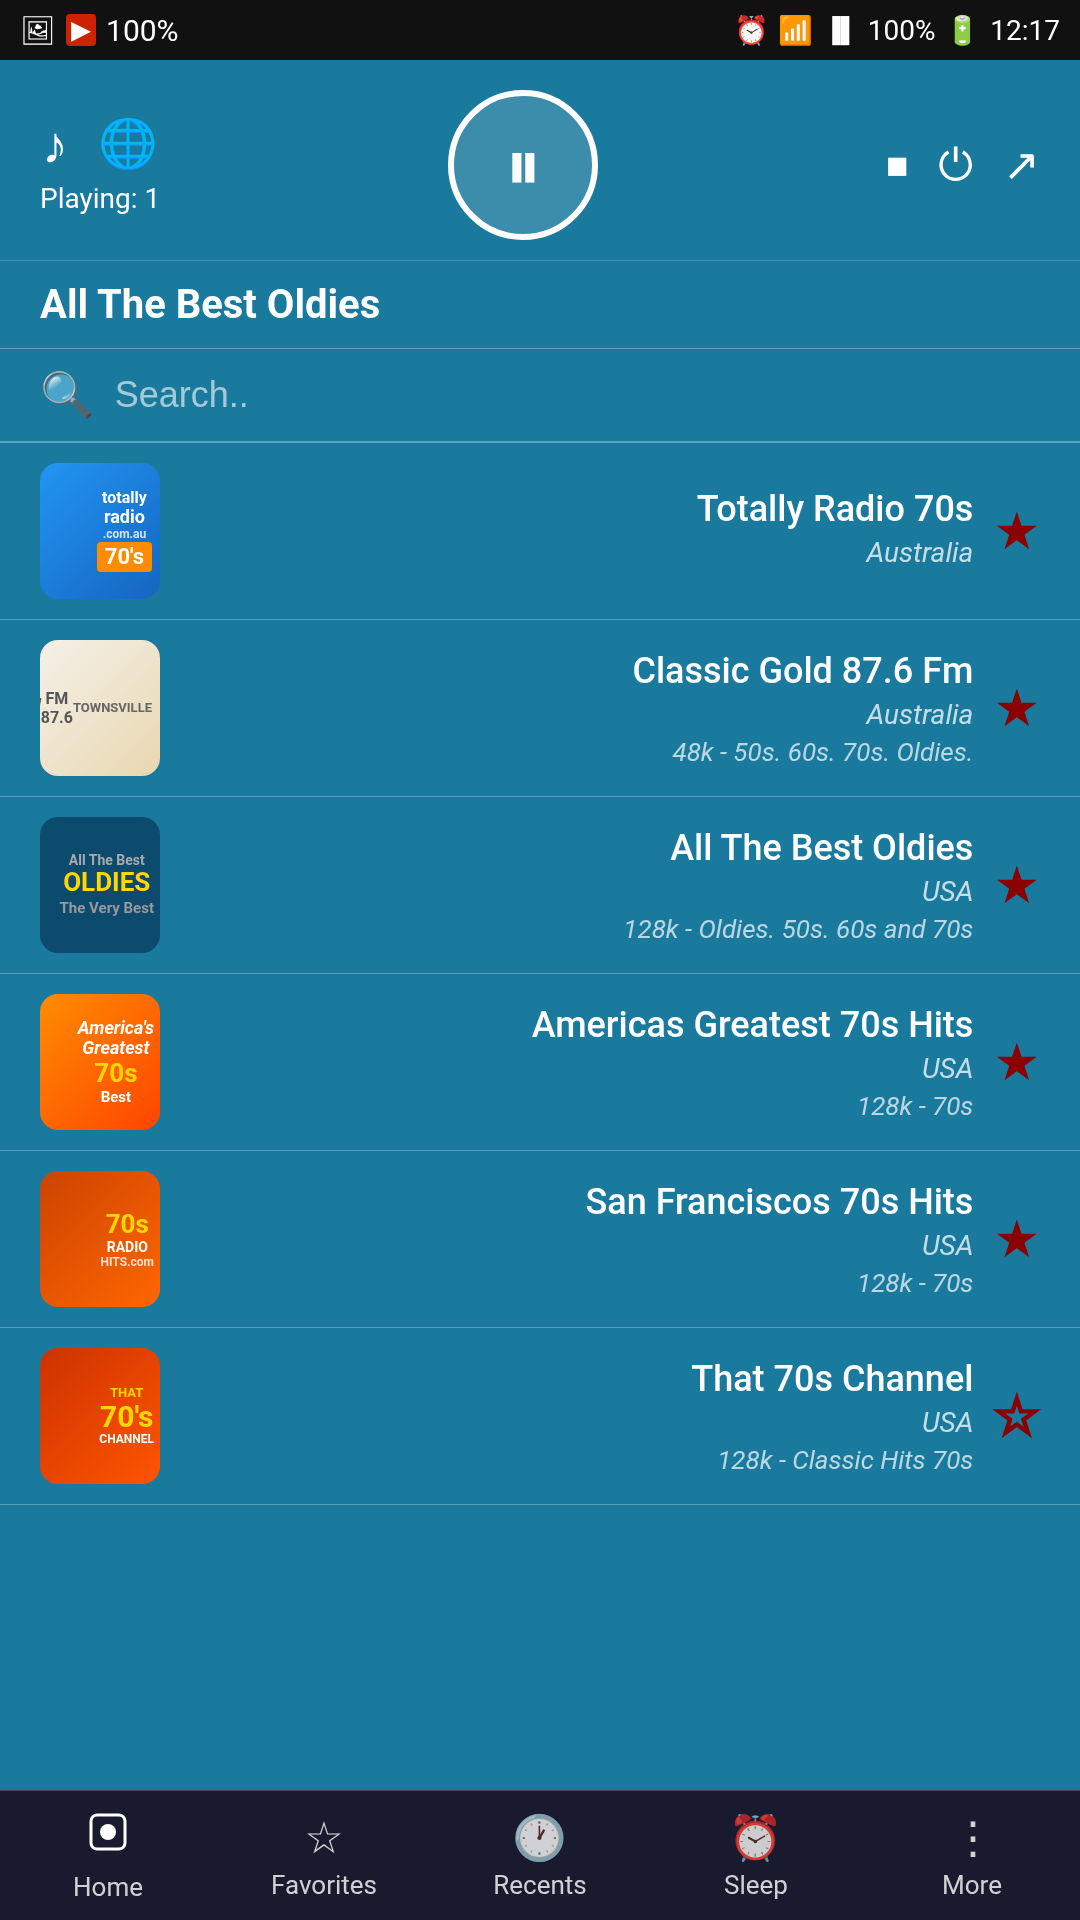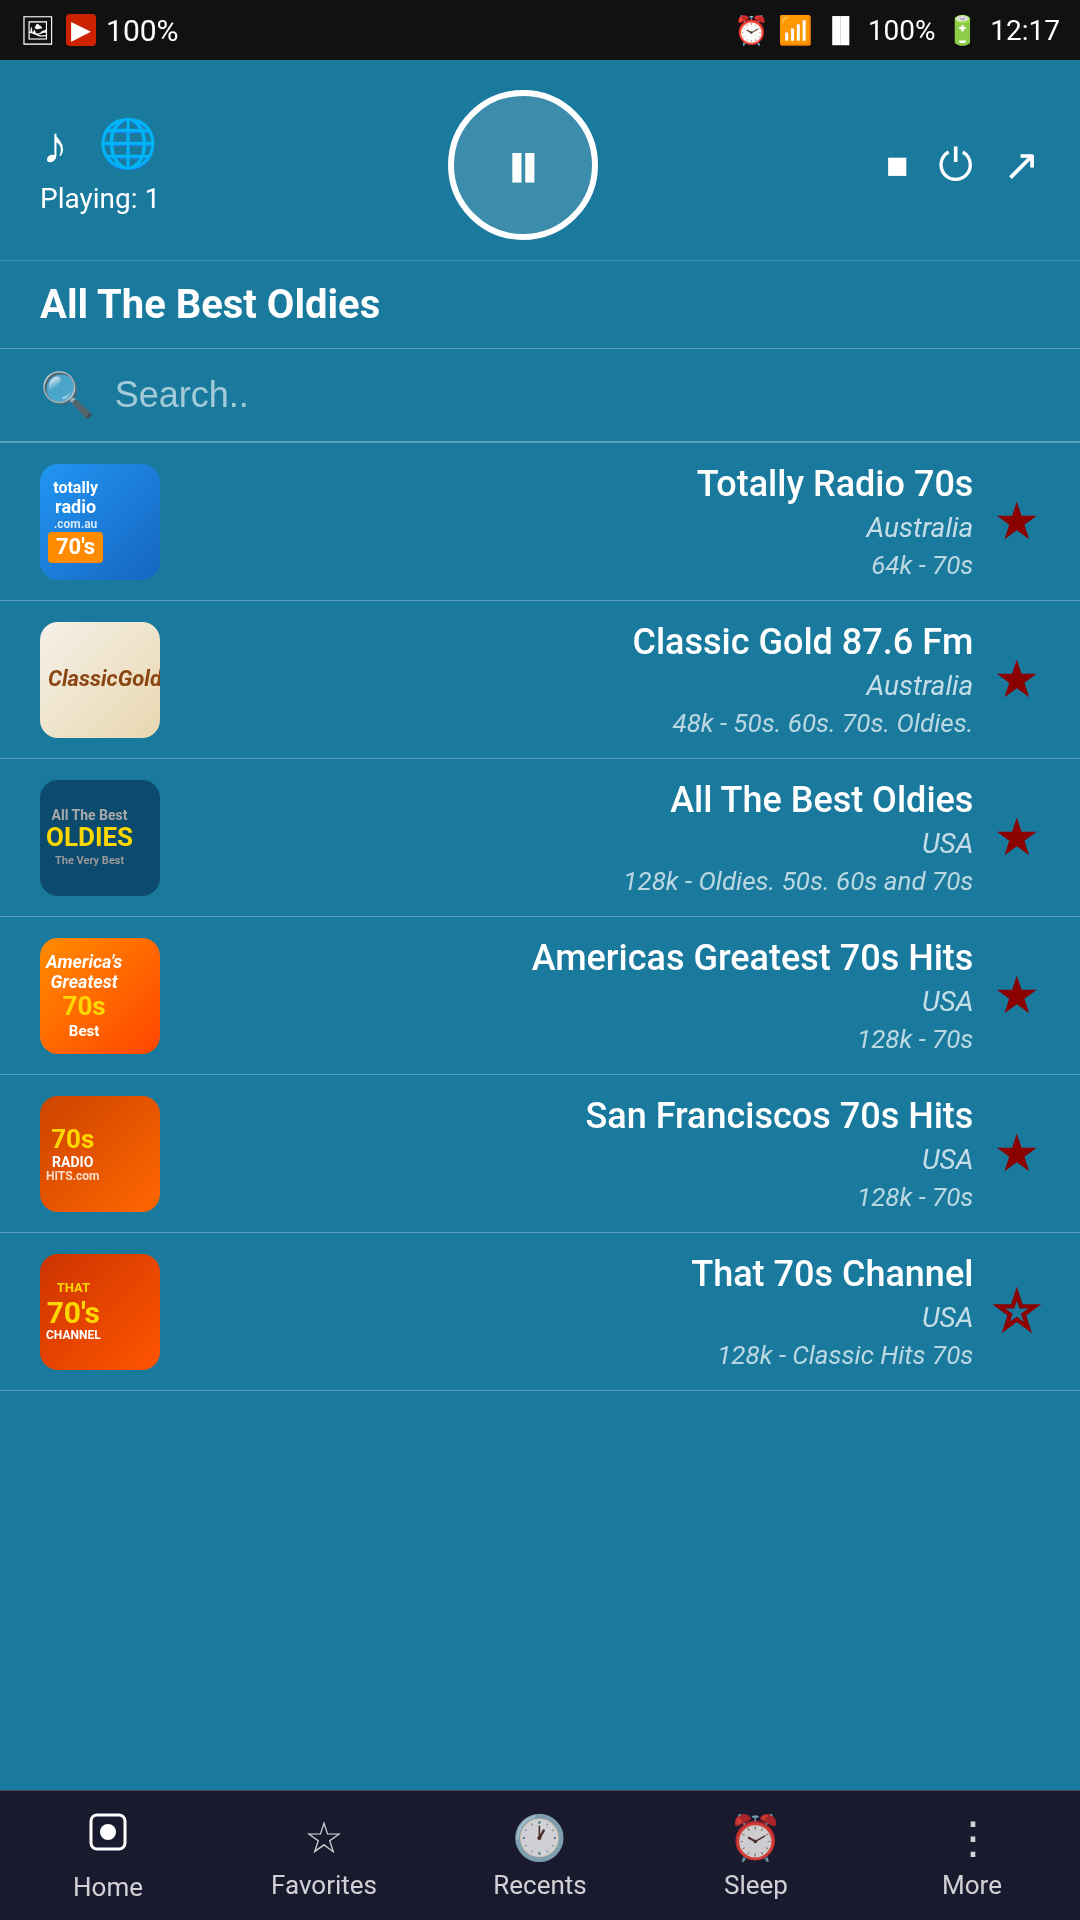--- a/index.html
+++ b/index.html
@@ -135,28 +135,28 @@
       display: flex;
       align-items: center;
       padding: 20px 40px;
       border-bottom: 1px solid rgba(255,255,255,0.25);
       background: #1a7a9e;
       cursor: pointer;
     }
 
     .station-logo {
       width: 120px;
-      height: 116px;
+      height: 136px;
       border-radius: 18px;
       flex-shrink: 0;
       margin-right: 30px;
       overflow: hidden;
       display: flex;
       align-items: center;
-      justify-content: flex-start;
+      justify-content: flex-end;
       font-size: 18px;
       font-weight: bold;
       text-align: center;
     }
 
     
     .logo-totally {
       background: linear-gradient(135deg, #2196F3 0%, #1565C0 100%);
       color: white;
     }
@@ -299,21 +299,20 @@
       <div style="display:flex;flex-direction:column;align-items:center;justify-content:center;gap:2px;padding:8px;">
         <span style="font-size:16px;color:white;font-weight:bold;line-height:1;">totally</span>
         <span style="font-size:18px;color:white;font-weight:bold;line-height:1;">radio</span>
         <span style="font-size:12px;color:rgba(255,255,255,0.8);line-height:1;">.com.au</span>
         <span style="font-size:22px;font-weight:bold;color:white;background:#FF8C00;padding:1px 8px;border-radius:4px;line-height:1.3;">70's</span>
       </div>
     </div>
     <div class="station-info">
       <span class="station-name">Totally Radio 70s</span>
       <span class="station-country">Australia</span>
-      <span class="station-meta">64k - 70s</span>
     </div>
     <span class="favorite-star">★</span>
   </div>
 
   <div class="station-item">
     <div class="station-logo logo-classic-gold">
       <div style="display:flex;flex-direction:row;align-items:center;justify-content:center;padding:8px;">
         <span style="font-size:22px;font-weight:bold;color:#8B4513;font-style:italic;line-height:1.1;">Classic</span>
         <span style="font-size:22px;font-weight:bold;color:#8B4513;font-style:italic;line-height:1.1;">Gold</span>
         <span style="font-size:16px;color:#555;line-height:1.2;">FM 87.6</span>
@@ -326,21 +325,21 @@
       <span class="station-meta">48k - 50s. 60s. 70s. Oldies.</span>
     </div>
     <span class="favorite-star">★</span>
   </div>
 
   <div class="station-item">
     <div class="station-logo logo-allbest">
       <div style="display:flex;flex-direction:column;align-items:center;justify-content:center;padding:6px;">
         <span style="font-size:14px;color:#aaa;line-height:1;">All The Best</span>
         <span style="font-size:26px;font-weight:bold;color:#FFD700;line-height:1.2;">OLDIES</span>
-        <span style="font-size:11px;color:#999;line-height:1.2;">The Very Best</span>
+        <span style="font-size:15px;color:#999;line-height:1.2;">The Very Best</span>
       </div>
     </div>
     <div class="station-info">
       <span class="station-name">All The Best Oldies</span>
       <span class="station-country">USA</span>
       <span class="station-meta">128k - Oldies. 50s. 60s and 70s</span>
     </div>
     <span class="favorite-star">★</span>
   </div>
 

